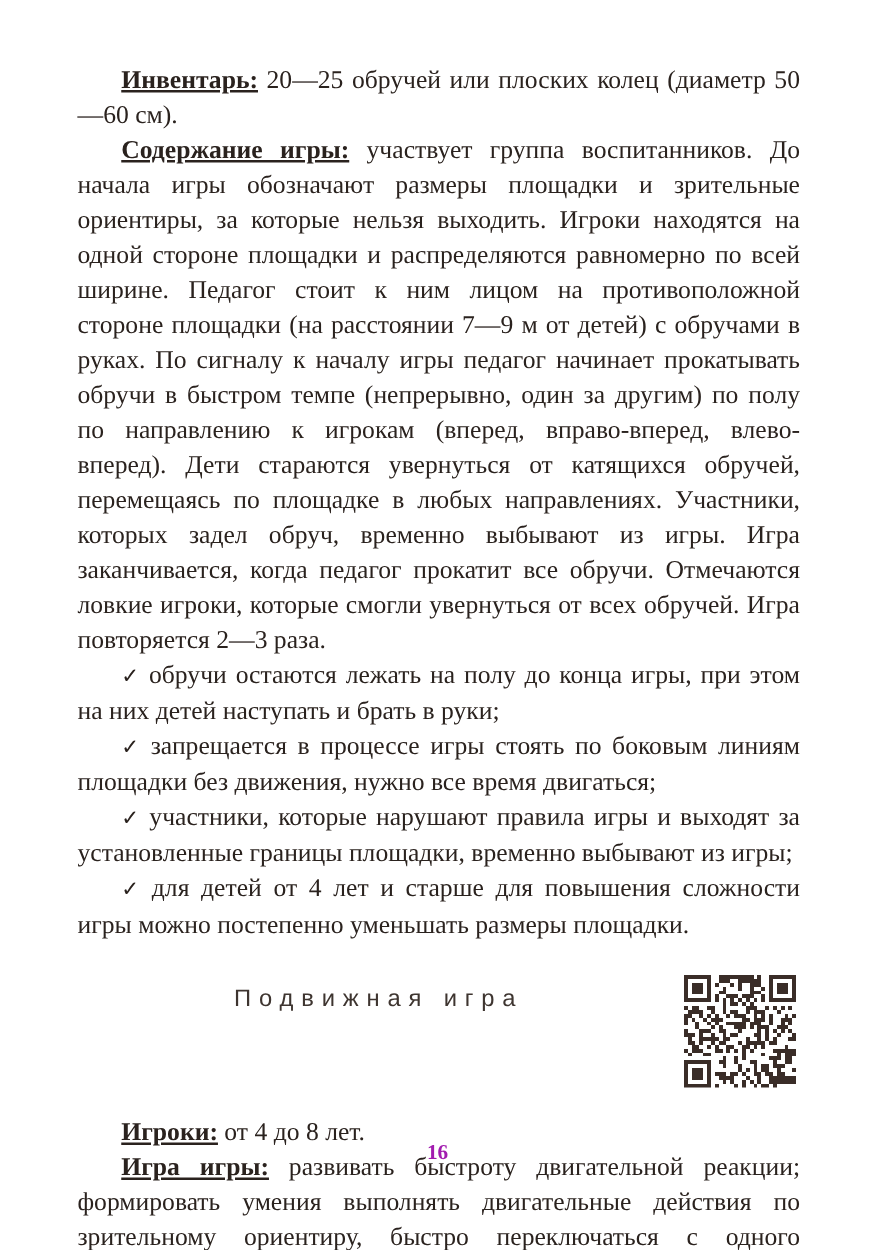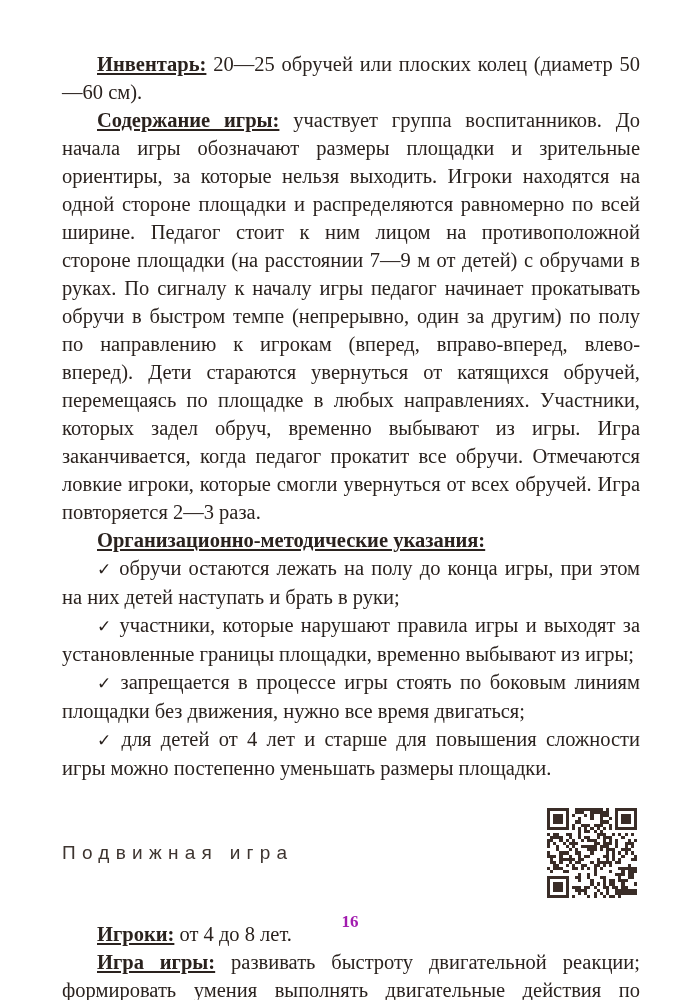--- a/index.html
+++ b/index.html
@@ -30,22 +30,23 @@
     font-family:"DejaVu Sans","Liberation Sans",sans-serif;
     font-size:17px;
   }
   .heading-section{
     position:relative;
     margin-top:32px;
     height:100px;
   }
   .game-heading{
     position:absolute;
-    left:0;top:25px;
+    left:0;top:0;
     width:482px;
+    text-align:center;
     font-family:"Liberation Sans","DejaVu Sans",sans-serif;
     font-size:19px;
     line-height:28px;
     letter-spacing:0.33em;
     color:#3e3530;
   }
   .qr{
     position:absolute;
     right:3px;top:-6px;
     width:90px;height:90px;
@@ -64,27 +65,26 @@
 </head>
 <body>
 
 <div class="page">
   <div class="column">
 
     <p class="para"><b>Инвентарь:</b><span> 20—25 обручей или плоских колец (диаметр 50—60 см).</span></p>
 
     <p class="para"><b>Содержание игры:</b><span> участвует группа воспитанников. До начала игры обозначают размеры площадки и зрительные ориентиры, за которые нельзя выходить. Игроки находятся на одной стороне площадки и распределяются равномерно по всей ширине. Педагог стоит к ним лицом на противоположной стороне площадки (на расстоянии 7—9 м от детей) с обручами в руках. По сигналу к началу игры педагог начинает прокатывать обручи в быстром темпе (непрерывно, один за другим) по полу по направлению к игрокам (вперед, вправо-вперед, влево-вперед). Дети стараются увернуться от катящихся обручей, перемещаясь по площадке в любых направлениях. Участники, которых задел обруч, временно выбывают из игры. Игра заканчивается, когда педагог прокатит все обручи. Отмечаются ловкие игроки, которые смогли увернуться от всех обручей. Игра повторяется 2—3 раза.</span></p>
 
-    <p class="para"><b>Организационно-методические указания:</b></p>
 
     <p class="para"><span class="bullet-check">✓</span><span>обручи остаются лежать на полу до конца игры, при этом на них детей наступать и брать в руки;</span></p>
 
+    <p class="para"><span class="bullet-check">✓</span><span>запрещается в процессе игры стоять по боковым линиям площадки без движения, нужно все время двигаться;</span></p>
+
     <p class="para"><span class="bullet-check">✓</span><span>участники, которые нарушают правила игры и выходят за установленные границы площадки, временно выбывают из игры;</span></p>
-
-    <p class="para"><span class="bullet-check">✓</span><span>запрещается в процессе игры стоять по боковым линиям площадки без движения, нужно все время двигаться;</span></p>
 
     <p class="para"><span class="bullet-check">✓</span><span>для детей от 4 лет и старше для повышения сложности игры можно постепенно уменьшать размеры площадки.</span></p>
 
     <div class="heading-section">
       <div class="game-heading">
         <div>Подвижная игра</div>
       </div>
       <svg class="qr" id="qr-svg" viewBox="0 0 29 29" shape-rendering="crispEdges">
           <rect x="0" y="0" width="1" height="1" fill="#3a2d28"></rect>
           <rect x="1" y="0" width="1" height="1" fill="#3a2d28"></rect>

